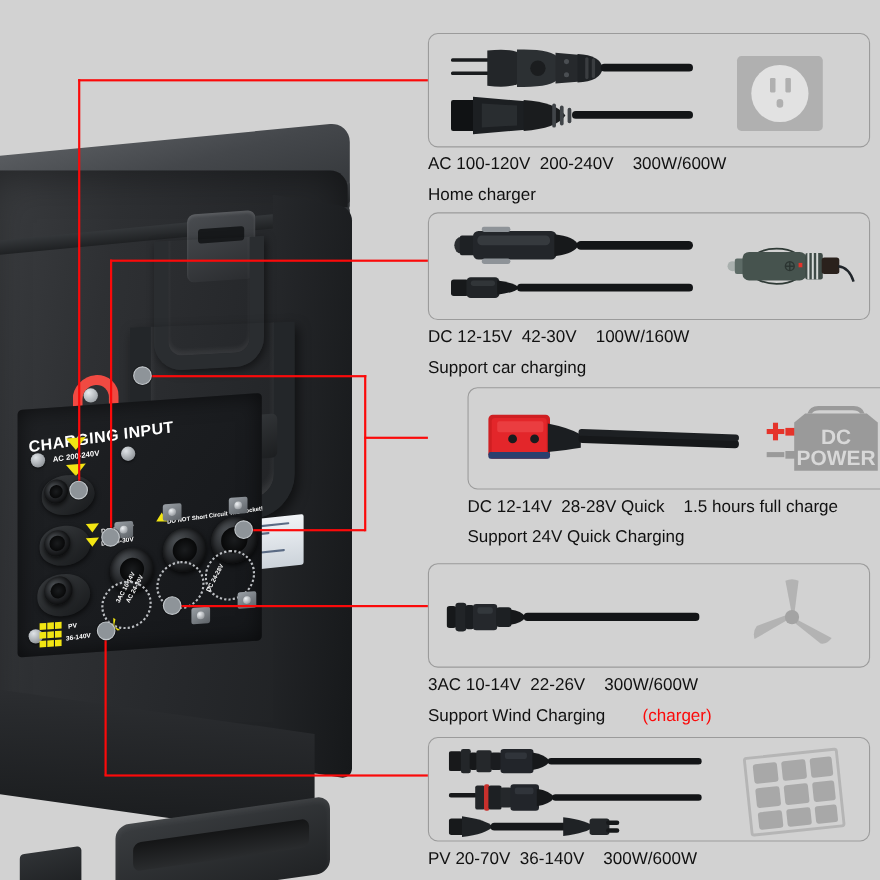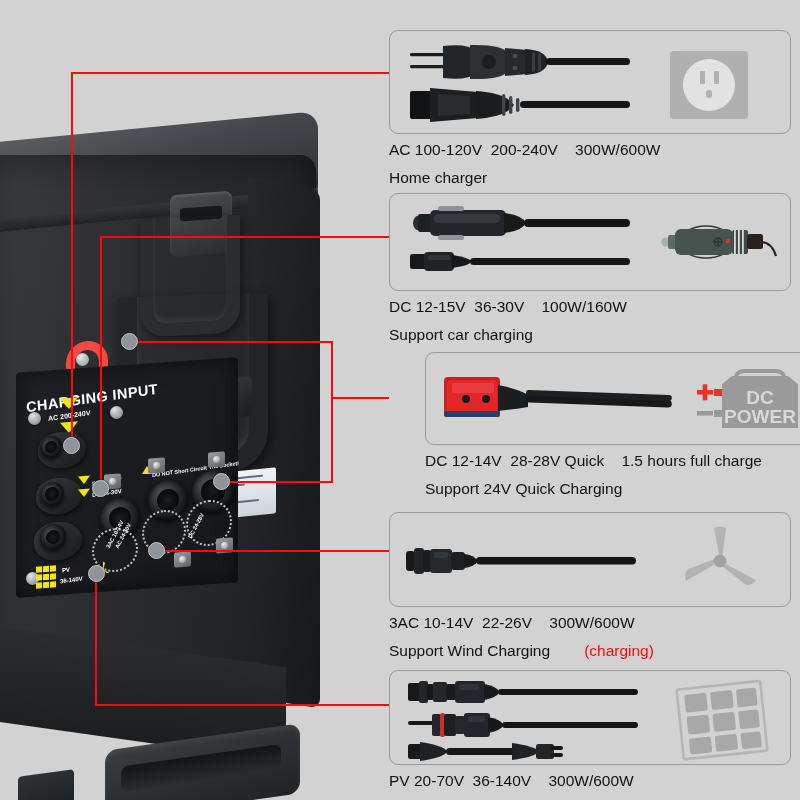--- a/index.html
+++ b/index.html
@@ -468,21 +468,21 @@
       <rect x="80" y="14" width="1.8" height="24" fill="#d7dbd9"></rect>
       <rect x="84" y="14" width="1.8" height="24" fill="#d7dbd9"></rect>
       <circle cx="60" cy="26" r="4" fill="none" stroke="#2c3532" stroke-width="1.3"></circle>
       <line x1="56.4" y1="26" x2="63.6" y2="26" stroke="#2c3532" stroke-width="1.3"></line>
       <line x1="60" y1="22.4" x2="60" y2="29.6" stroke="#2c3532" stroke-width="1.3"></line>
       <rect x="68" y="23" width="3.4" height="4" fill="#e5332a"></rect>
       <rect x="89" y="18" width="16" height="15" rx="2.5" fill="#2a211c"></rect>
       <path d="M104 26 Q114 27 118 40" stroke="#20252a" stroke-width="2.2" fill="none"></path>
     </svg>
   </div>
-  <div class="spec-cap">DC 12-15V  36-30V    100W/160W</div>
+  <div class="spec-cap">DC 12-15V  42-30V    100W/160W</div>
   <div class="spec-cap">Support car charging</div>
 </div>
 
 <div class="spec" style="top:352px;margin-left:36px;">
   <div class="spec-box" style="height:93px;">
 
     <svg style="position:absolute;left:16px;top:20px;" width="230" height="48" viewBox="0 0 230 48">
       <rect x="2" y="4" width="56" height="40" rx="4" fill="#cf1f22"></rect>
       <rect x="5" y="7" width="50" height="34" rx="3" fill="#e3262a"></rect>
       <rect x="10" y="10" width="42" height="10" rx="2" fill="#f25a5c" opacity=".45"></rect>
@@ -525,21 +525,21 @@
     </svg>
 
     <svg class="turbine" style="left:274px;top:12px;" width="112" height="72" viewBox="0 0 112 72">
       <path d="M56 34 L50 3 Q56 0 62 3 L58 34 Z" fill="#b3b3b3"></path>
       <path d="M53 38 L22 56 Q20 49 24 44 L51 34 Z" fill="#b3b3b3"></path>
       <path d="M60 38 L92 55 Q88 61 82 60 L58 41 Z" fill="#b3b3b3"></path>
       <circle cx="56" cy="36" r="6.5" fill="#a3a3a3"></circle>
     </svg>
   </div>
   <div class="spec-cap">3AC 10-14V  22-26V    300W/600W</div>
-  <div class="spec-cap"><span>Support Wind Charging</span><span style="display:inline-block;width:34px;"></span><span class="opt">(charging)</span></div>
+  <div class="spec-cap"><span>Support Wind Charging</span><span style="display:inline-block;width:34px;"></span><span class="opt">(charger)</span></div>
 </div>
 
 <div class="spec" style="top:670px;">
   <div class="spec-box" style="height:95px;">
 
     <svg style="position:absolute;left:18px;top:8px;" width="230" height="28" viewBox="0 0 230 28">
       <rect x="0" y="4" width="12" height="18" rx="2" fill="#18191b"></rect>
       <rect x="11" y="2" width="9" height="22" rx="2" fill="#232629"></rect>
       <rect x="19" y="5" width="7" height="16" rx="2" fill="#16181a"></rect>
       <rect x="25" y="3" width="14" height="20" rx="2" fill="#25282b"></rect>

